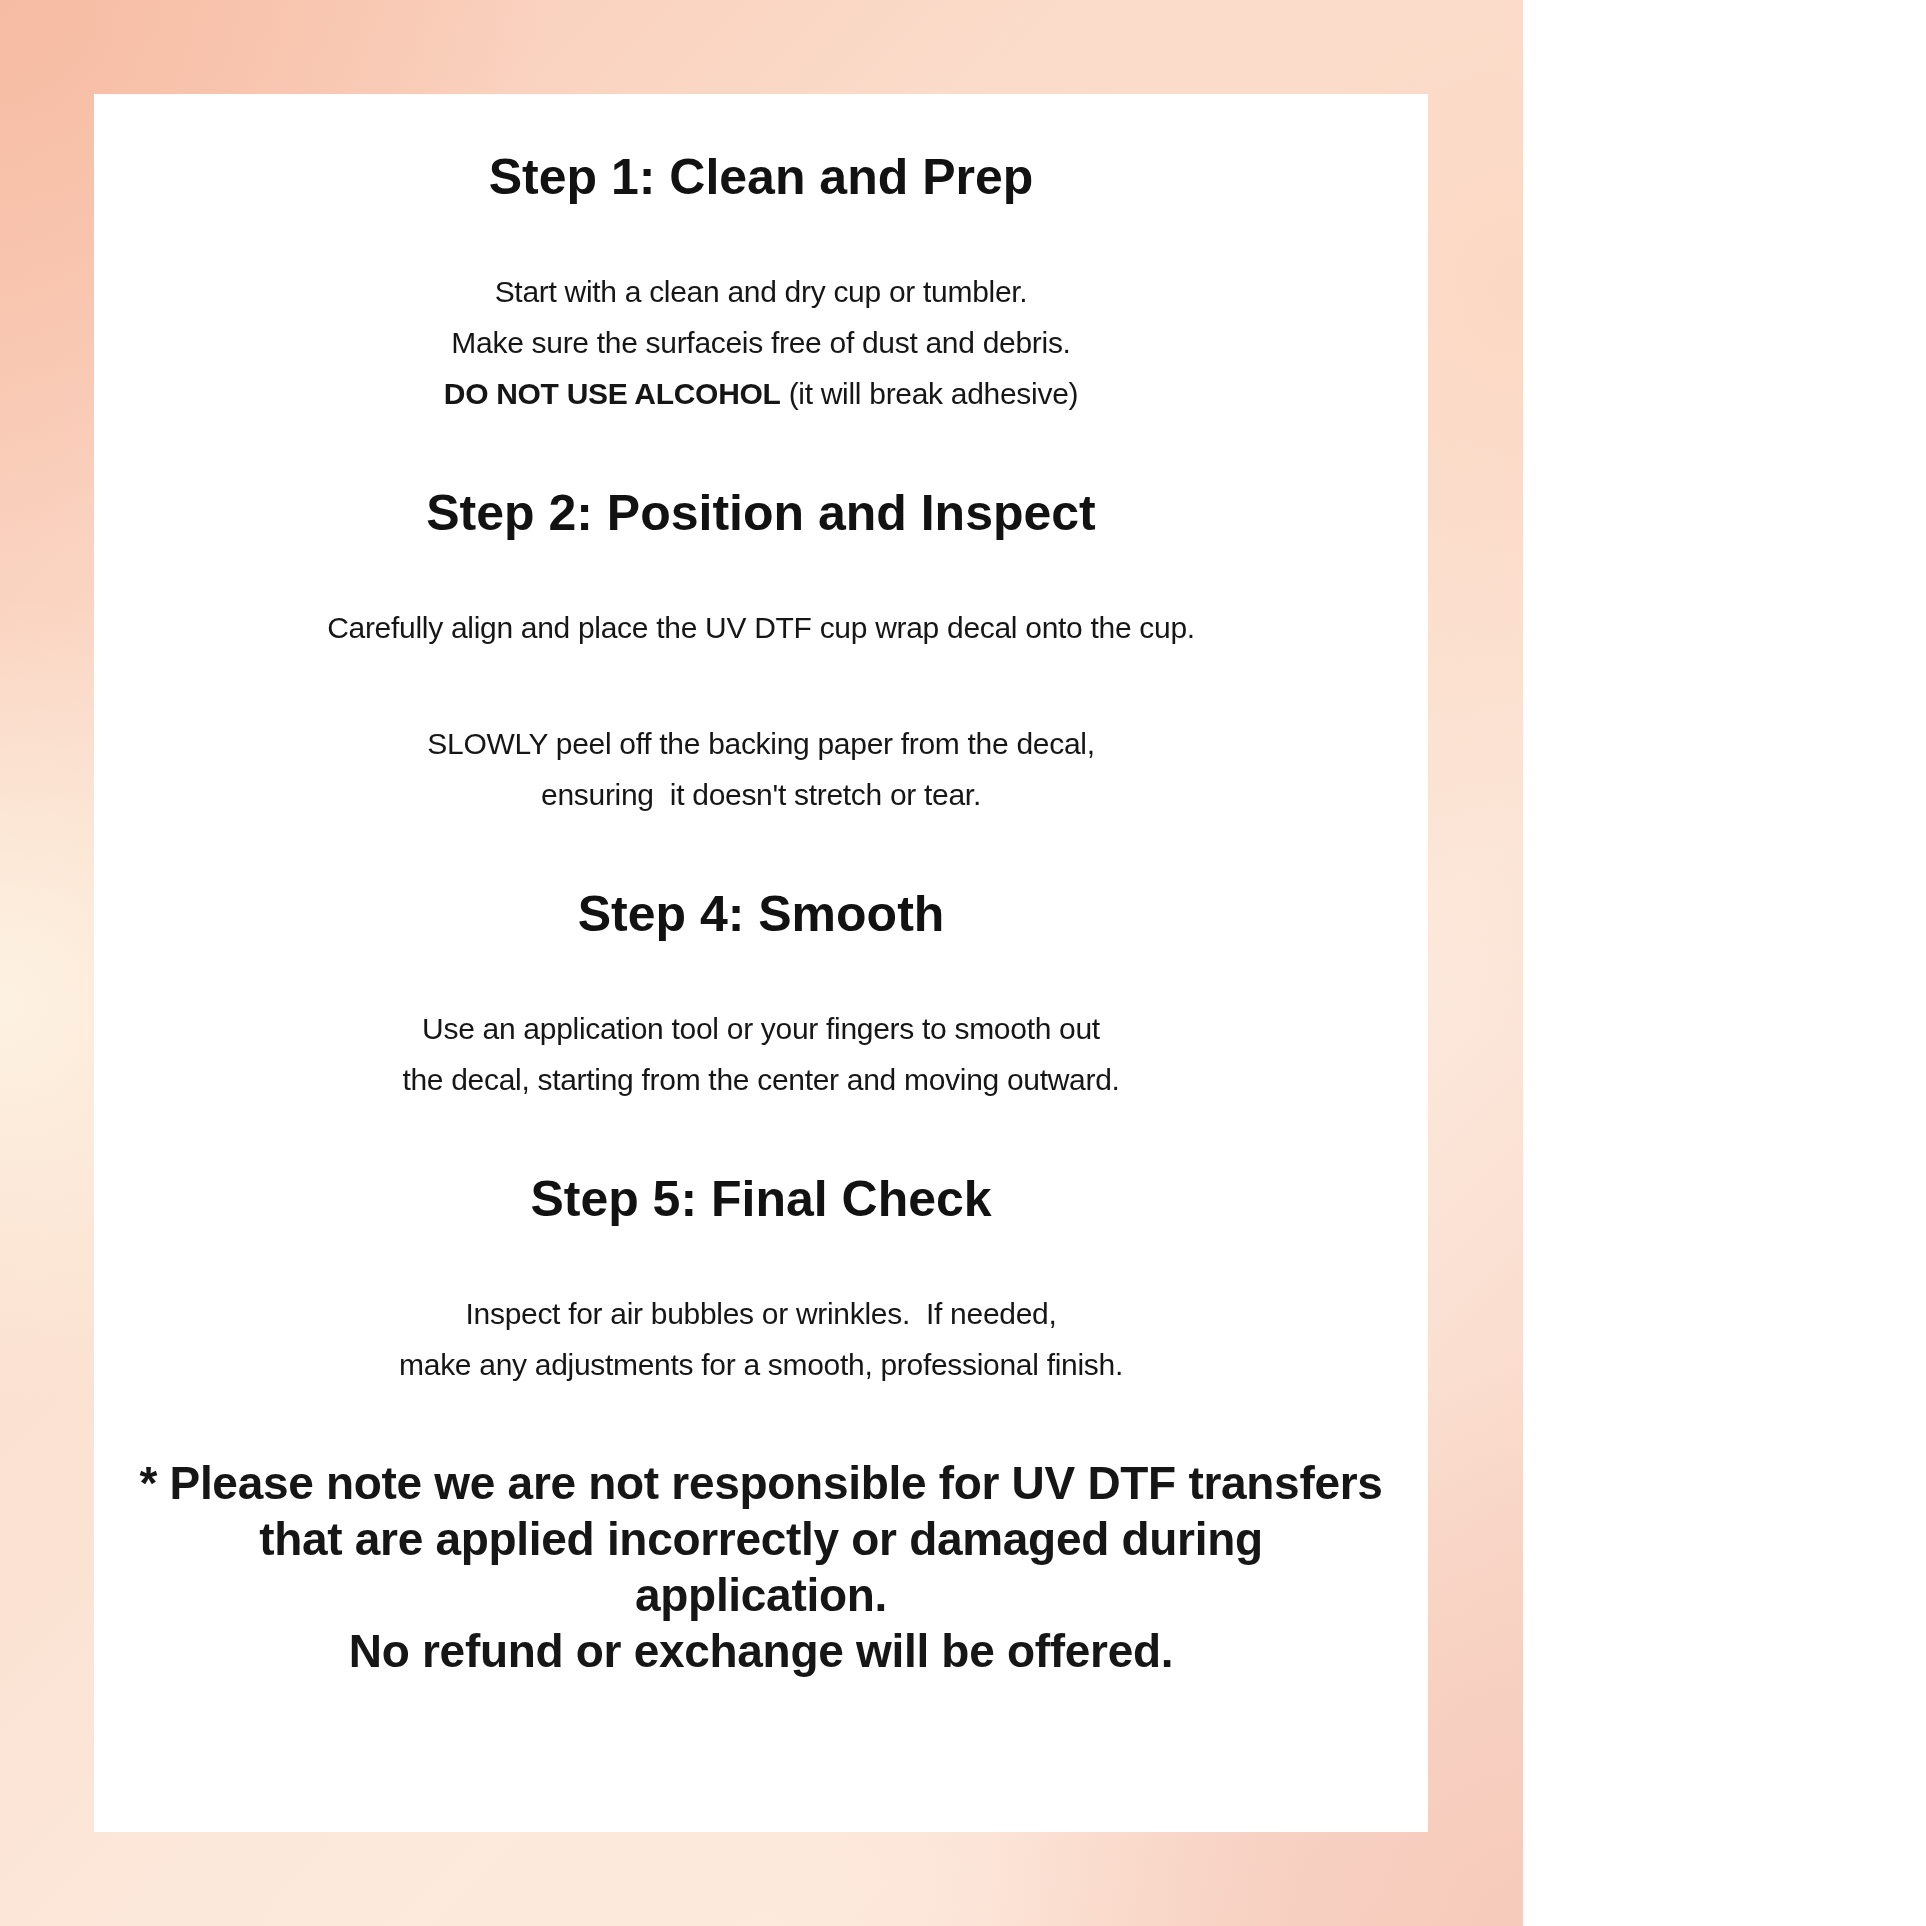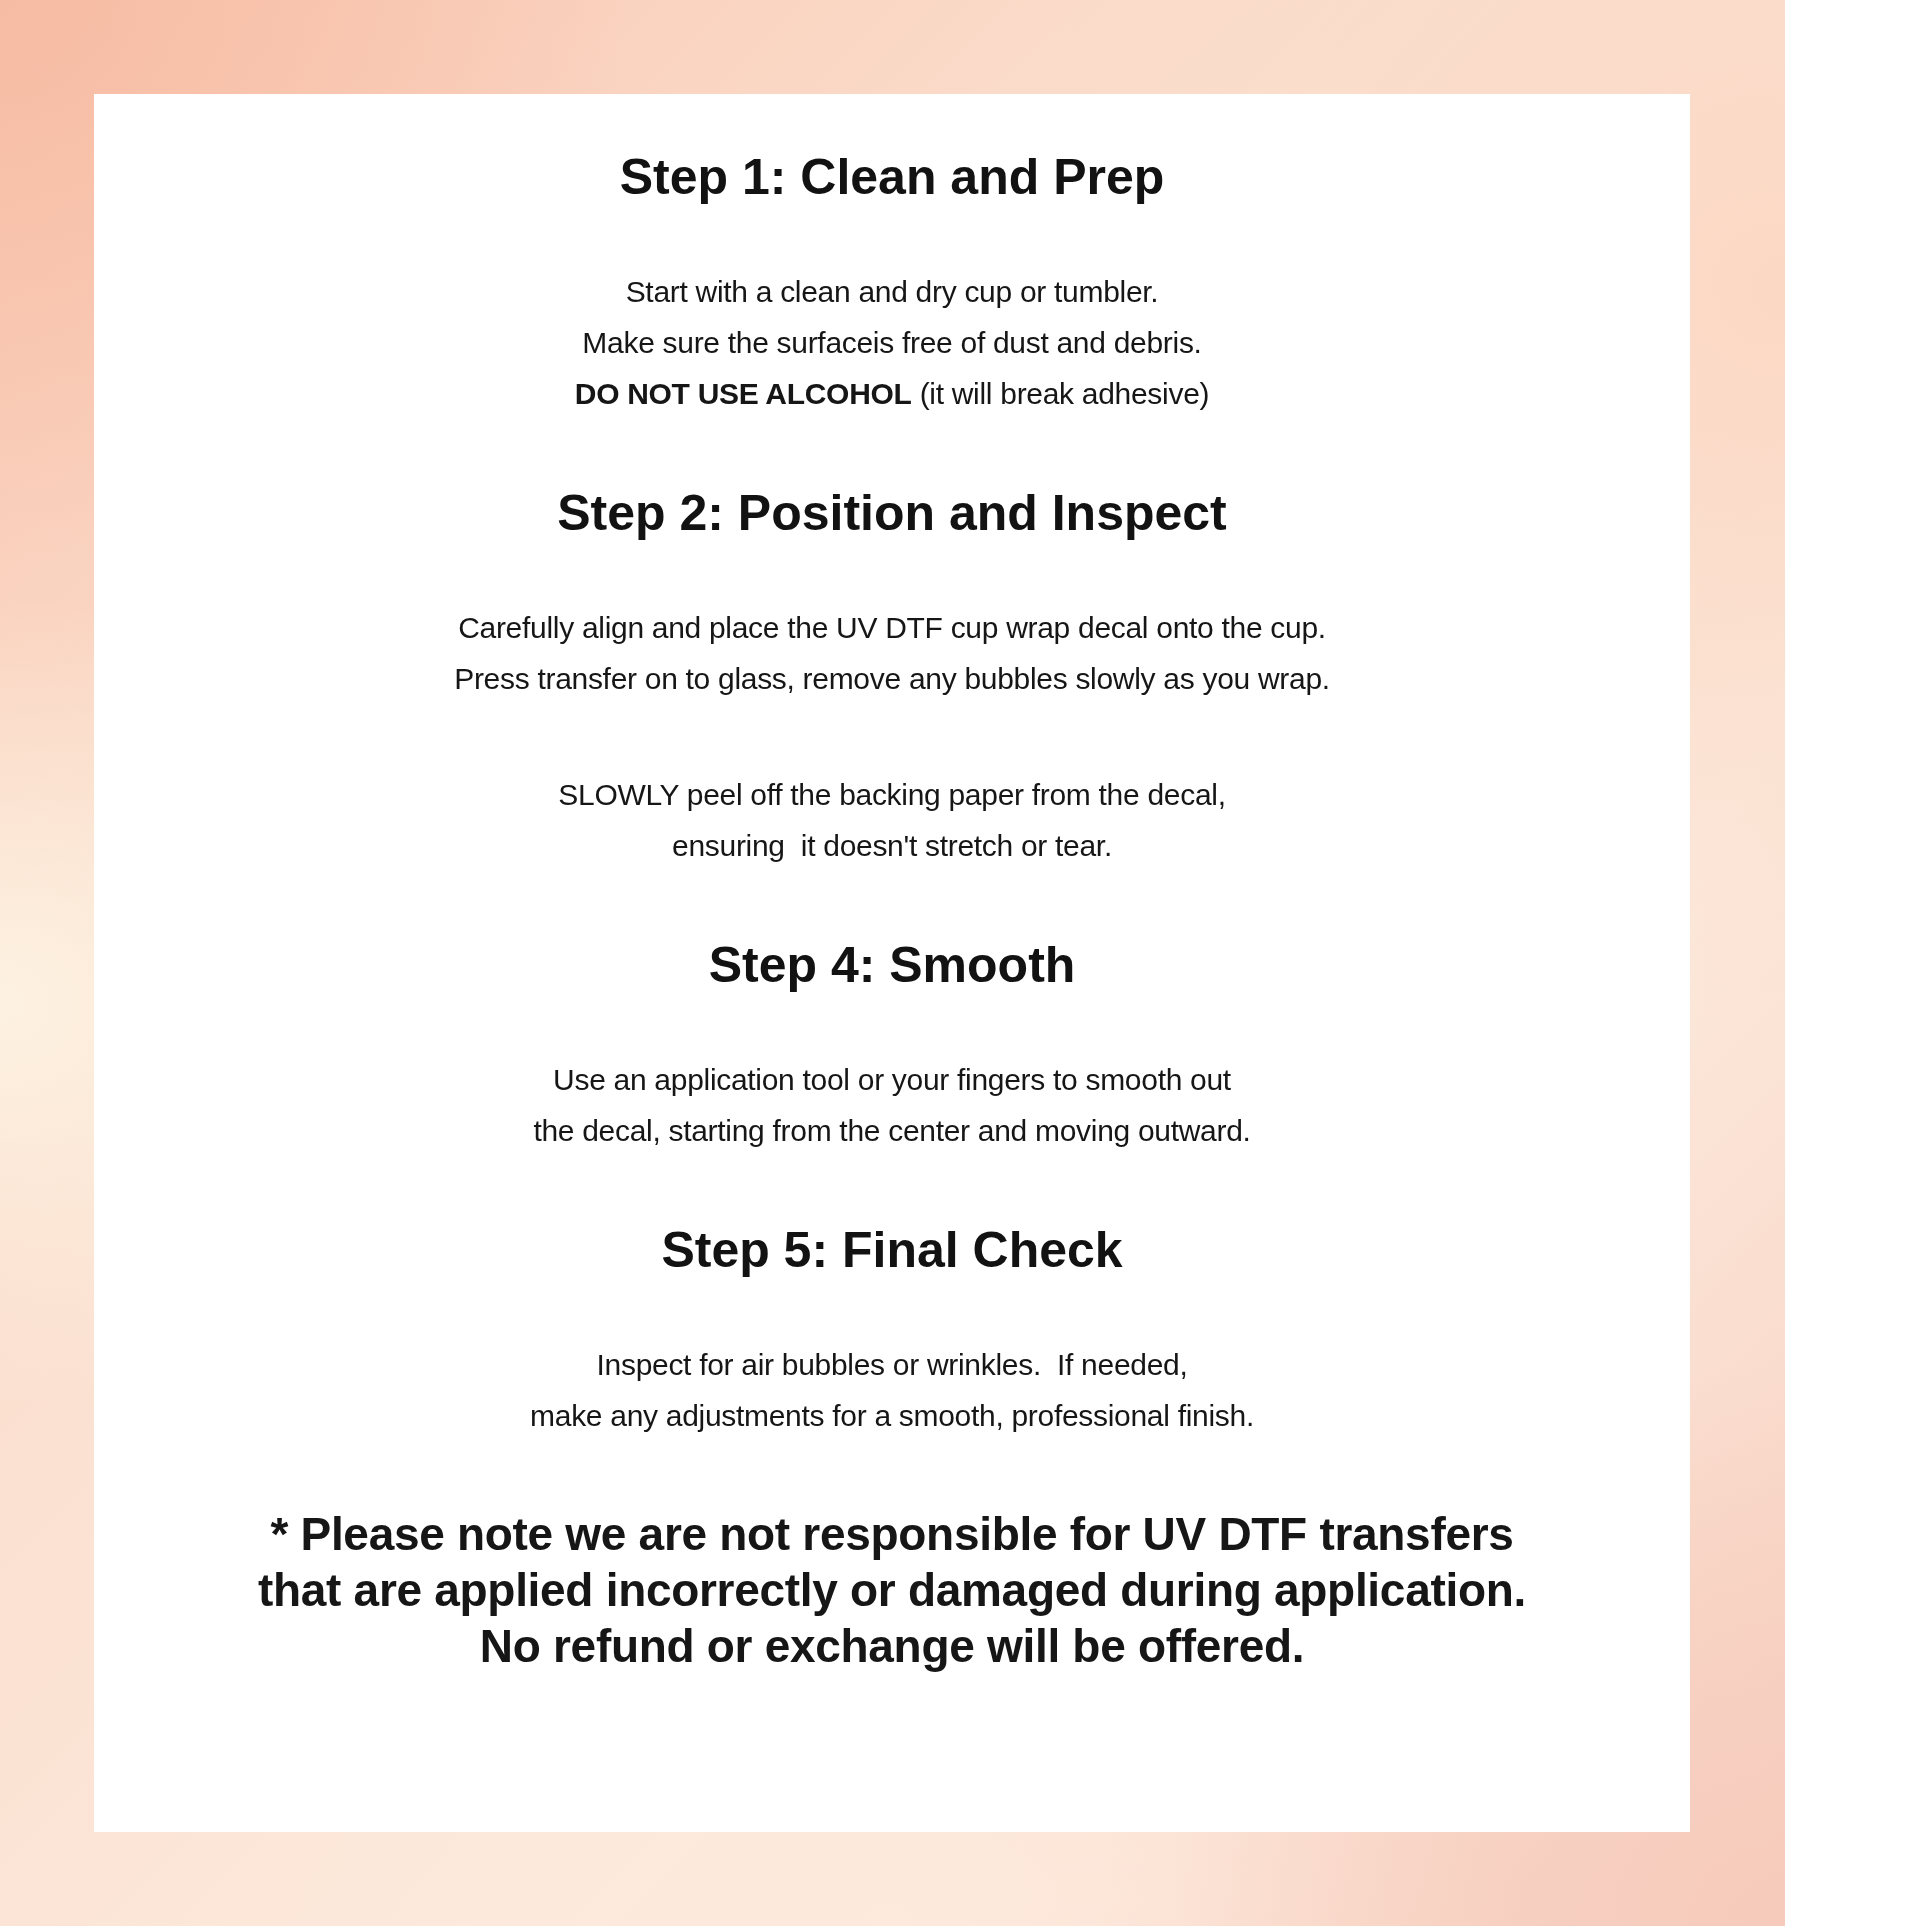--- a/index.html
+++ b/index.html
@@ -2,21 +2,21 @@
 <html><head>
 <meta charset="utf-8">
 <style>
   html, body {
     margin: 0;
     padding: 0;
     background: #fff;
   }
   .canvas {
     position: relative;
-    width: 1785px;
+    width: 1523px;
     height: 1927px;
     overflow: hidden;
     font-family: "Liberation Sans", sans-serif;
     
     background:
       radial-gradient(ellipse 55% 45% at 0% 0%,   #f7bca4 0%, rgba(247,188,164,0) 65%),
       radial-gradient(ellipse 45% 35% at 0% 52%,  #fdf2e2 0%, rgba(253,242,226,0) 60%),
       radial-gradient(ellipse 65% 55% at 100% 15%,#fbd8c4 0%, rgba(251,216,196,0) 70%),
       radial-gradient(ellipse 55% 45% at 100% 100%,#f6cbbc 0%, rgba(246,203,188,0) 65%),
       radial-gradient(ellipse 50% 30% at 50% 100%,#fdeadd 0%, rgba(253,234,221,0) 70%),
@@ -77,21 +77,20 @@
         <span class="line">Start with a clean and dry cup or tumbler.</span>
         <span class="line">Make sure the surfaceis free of dust and debris.</span>
         <span class="line"><span class="b">DO NOT USE ALCOHOL</span><span> (it will break adhesive)</span></span>
       </p>
     </section>
 
     <section class="step">
       <h2>Step 2: Position and Inspect</h2>
       <p>
         <span class="line">Carefully align and place the UV DTF cup wrap decal onto the cup.</span>
-        <span class="line">Press transfer on to glass, remove any bubbles slowly as you wrap.</span>
       </p>
     </section>
 
     <section class="step">
       <p>
         <span class="line">SLOWLY peel off the backing paper from the decal,</span>
         <span class="line">ensuring  it doesn't stretch or tear.</span>
       </p>
     </section>
 

